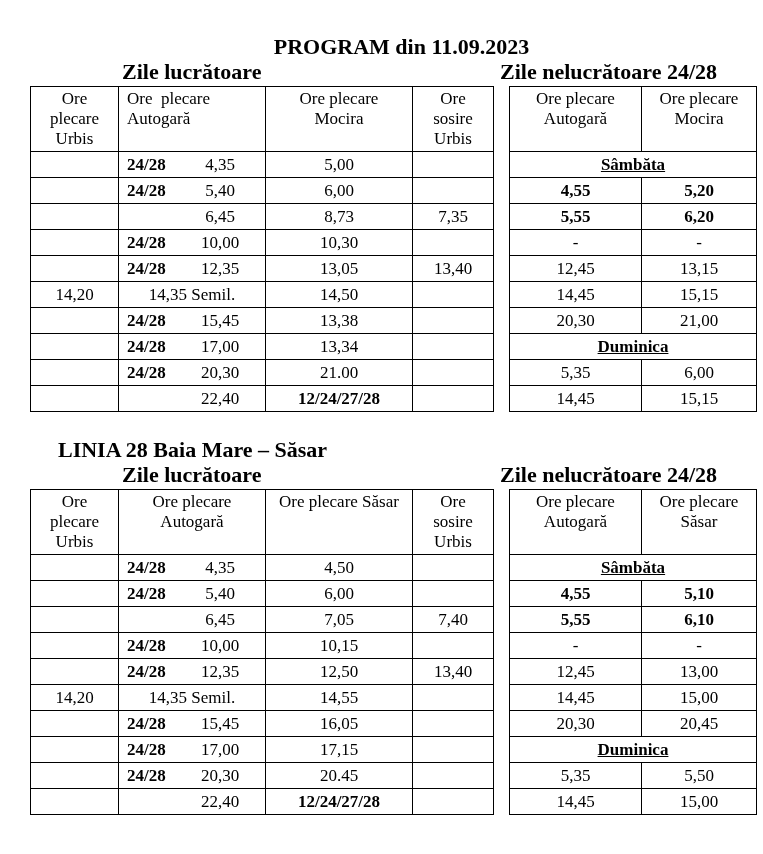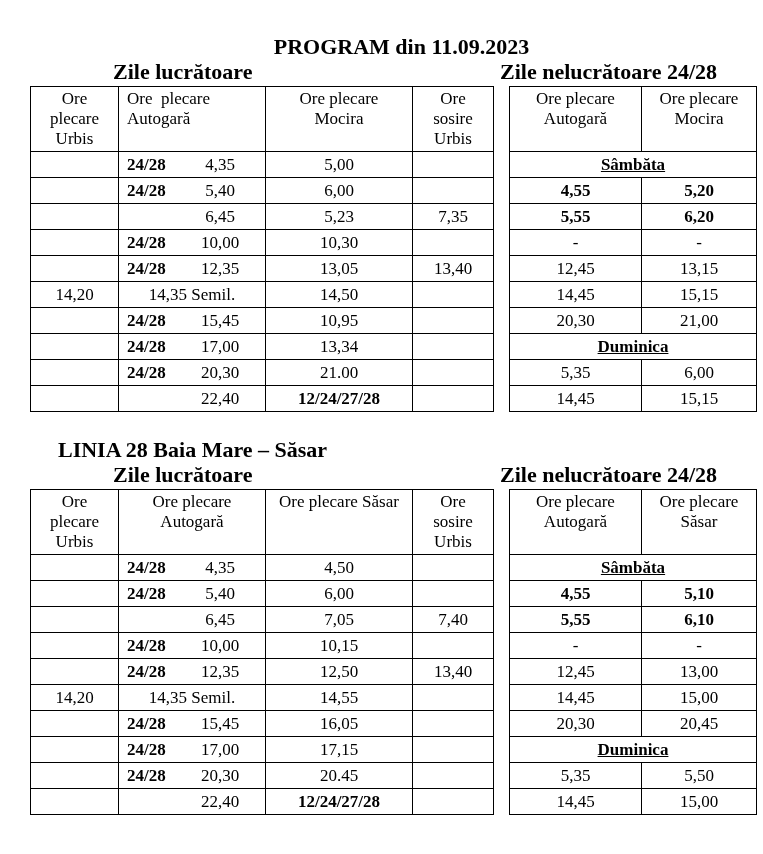--- a/index.html
+++ b/index.html
@@ -1,21 +1,21 @@
 <!DOCTYPE html>
 <html><head>
 <meta charset="utf-8">
 <style>
   html,body{margin:0;padding:0;background:#fff;}
   body{width:763px;height:854px;color:#000;font-family:"Liberation Serif","DejaVu Serif",serif;overflow:hidden;}
   .page{position:relative;width:763px;height:854px;margin-left:20px;}
   .doc-title{padding-top:35px;text-align:center;font-size:22px;font-weight:bold;line-height:24px;}
   .section-heading{margin:26px 0 0 38px;font-size:22px;font-weight:bold;line-height:24px;}
   .trow{position:relative;height:25px;margin-top:1px;font-size:22px;font-weight:bold;line-height:24px;}
-  .trow .wt{position:absolute;left:93px;top:0;}
+  .trow .wt{position:absolute;left:102px;top:0;}
   .trow .ot{position:absolute;left:480px;top:0;}
   .tables-row{display:flex;align-items:flex-start;margin-left:10px;margin-top:1px;}
   table.tbl{border-collapse:collapse;table-layout:fixed;}
   .tbl td,.tbl th{border:1.5px solid #000;overflow:hidden;}
   .tbl td{height:25px;font-size:17px;text-align:center;vertical-align:middle;padding:0;}
   .tbl th{height:62px;font-weight:normal;font-size:17px;line-height:20px;vertical-align:top;
           padding:2px 2px 0 2px;text-align:center;white-space:pre-wrap;}
   .tbl th.lft{text-align:left;padding-left:8px;}
   .right-tbl{margin-left:15px;}
   .c-auto{position:relative;}
@@ -80,21 +80,21 @@
             </td>
           <td>6,00</td>
           <td class="c-arr"></td>
         </tr>
         <tr>
           <td></td>
           <td class="c-auto">
               <span class="badge"></span>
               <span class="time">6,45</span>
             </td>
-          <td>5,23</td>
+          <td>8,73</td>
           <td class="c-arr">7,35</td>
         </tr>
         <tr>
           <td></td>
           <td class="c-auto">
               <span class="badge">24/28</span>
               <span class="time">10,00</span>
             </td>
           <td>10,30</td>
           <td class="c-arr"></td>
@@ -116,21 +116,21 @@
             </td>
           <td>14,50</td>
           <td class="c-arr"></td>
         </tr>
         <tr>
           <td></td>
           <td class="c-auto">
               <span class="badge">24/28</span>
               <span class="time">15,45</span>
             </td>
-          <td>10,95</td>
+          <td>13,38</td>
           <td class="c-arr"></td>
         </tr>
         <tr>
           <td></td>
           <td class="c-auto">
               <span class="badge">24/28</span>
               <span class="time">17,00</span>
             </td>
           <td>13,34</td>
           <td class="c-arr"></td>

